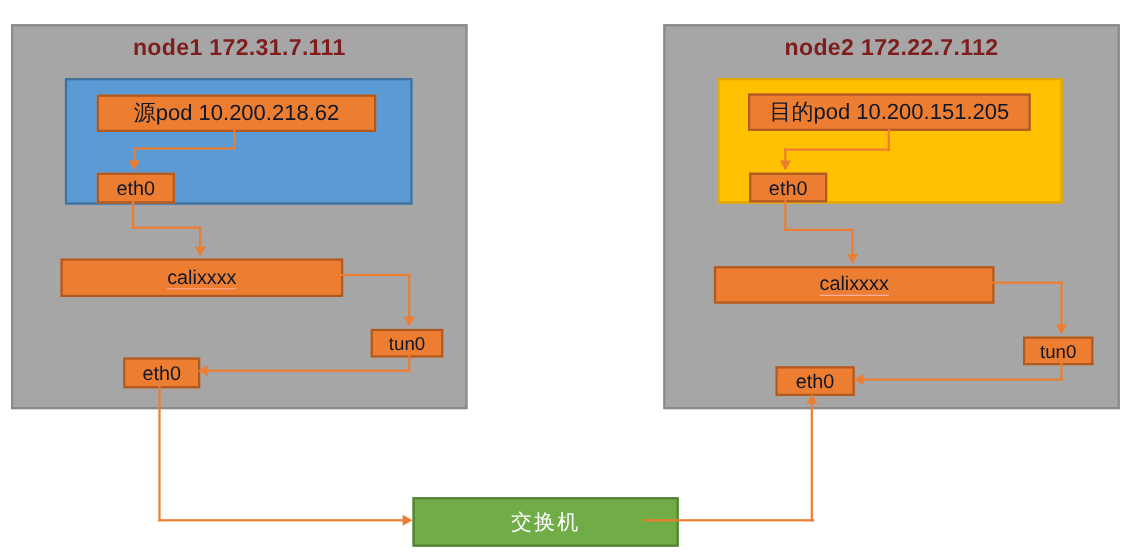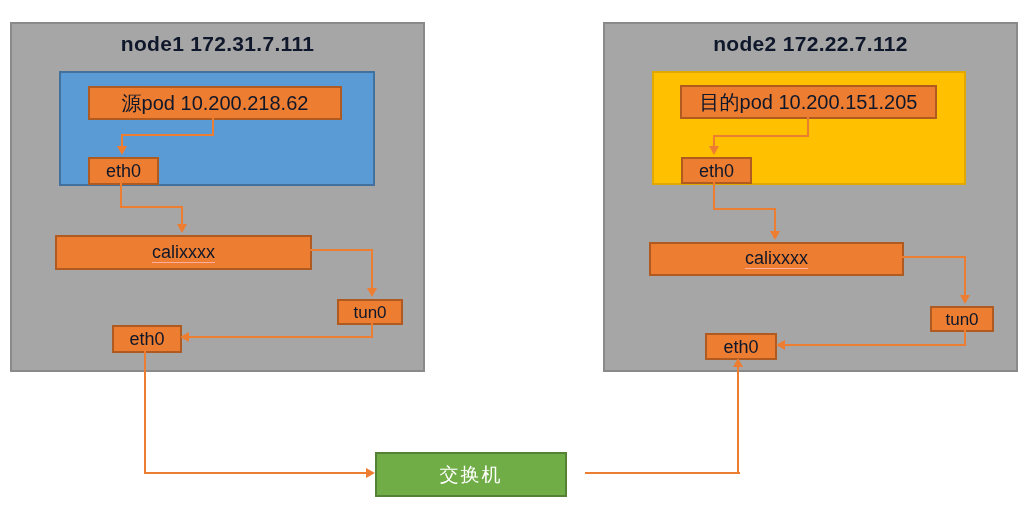--- a/index.html
+++ b/index.html
@@ -18,21 +18,21 @@
     height: 350px;
     background: #A6A6A6;
     border: 2px solid #8a8a8a;
   }
   .node-title {
     position: absolute;
     left: 0; right: 0; top: 8px;
     text-align: center;
     font-size: 21px;
     font-weight: bold;
-    color: #0f172a;
+    color: #7f1d1d;
     letter-spacing: 0.3px;
   }
   .pod-container {
     position: absolute;
     border: 2px solid rgba(0,0,0,0.18);
   }
   .pod-container.blue   { background: #5B9BD5; border-color: #41719C; }
   .pod-container.yellow { background: #FFC000; border-color: #e0a800; }
   .obox {
     position: absolute;
@@ -43,21 +43,21 @@
     align-items: center;
     justify-content: center;
     font-size: 18px;
     line-height: 1;
   }
   .obox.podlabel { font-size: 20px; }
   .cali-underline { border-bottom: 1px solid rgba(255,180,180,0.85); padding-bottom: 1px; }
   .switch-box {
     position: absolute;
     left: 375px; top: 452px;
-    width: 192px; height: 45px;
+    width: 242px; height: 45px;
     background: #70AD47;
     border: 2px solid #548235;
     color: #ffffff;
     display: flex;
     align-items: center;
     justify-content: center;
     font-size: 19px;
     letter-spacing: 2px;
   }
   .seg { position: absolute; background: #ED7D31; }

